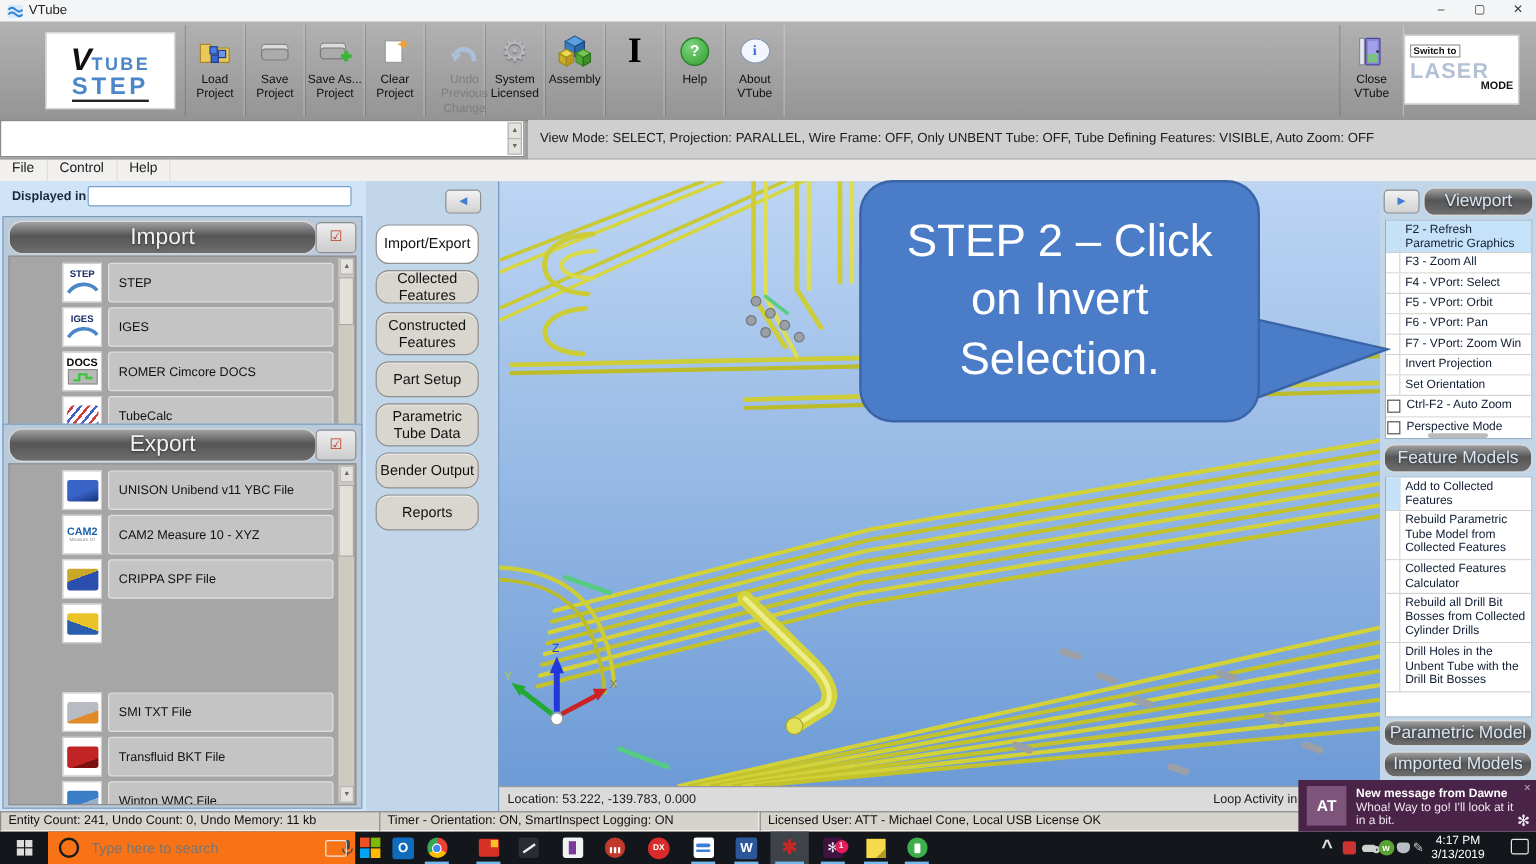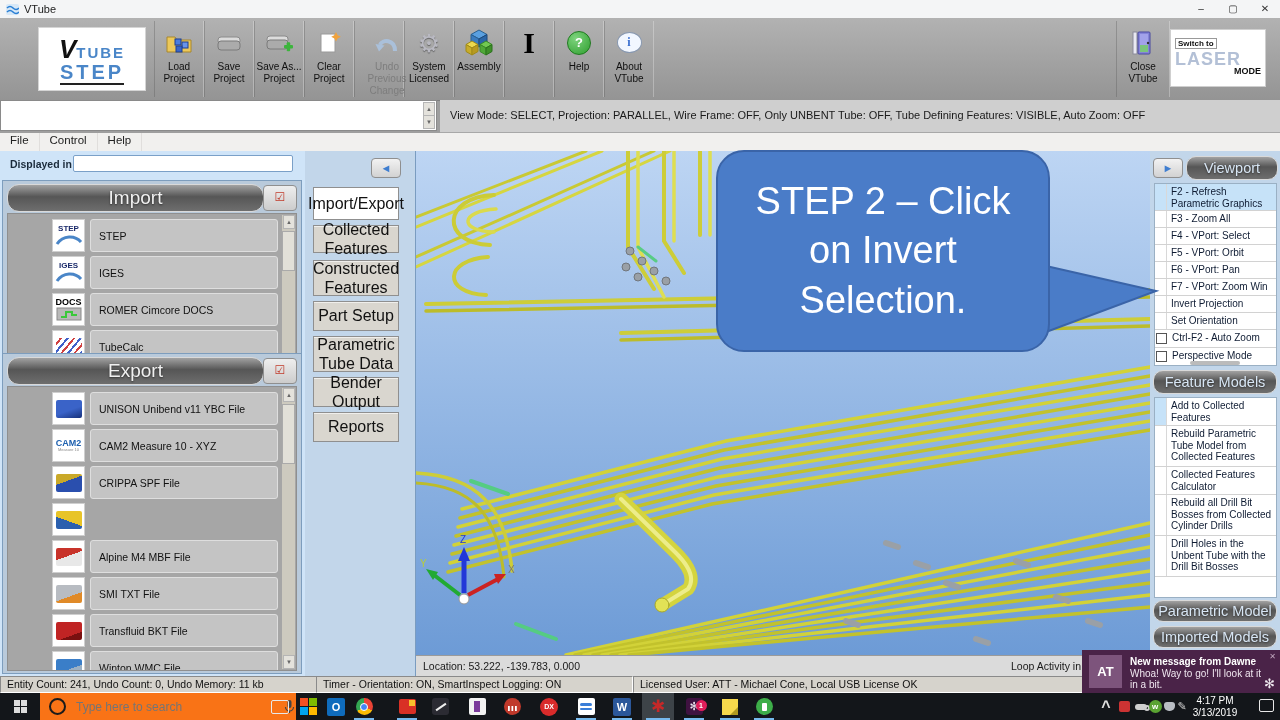--- a/index.html
+++ b/index.html
@@ -87,22 +87,22 @@
   .m-smi{background:linear-gradient(160deg,#b8bcc2 60%,#e08a28 60%);}
   .m-trans{background:linear-gradient(160deg,#c02424 70%,#7a1010 70%);}
   .m-winton{background:linear-gradient(160deg,#3a7ec8 55%,#9ab0c4 55%);}
   .m-tubecalc{background:repeating-linear-gradient(130deg,#fff 0 3px,#d04040 3px 5px,#fff 5px 8px,#4060c8 8px 10px);}
 
   
   #tabcol{left:305px;top:151px;width:110px;height:525px;background:#c2d6ea;}
   .navbtn{position:absolute;width:30px;height:20px;background:linear-gradient(#f2f2f2,#d2d2d2);
           border:1px solid #8f8f8f;border-radius:4px;text-align:center;line-height:18px;
           font-size:11px;color:#3f7ed0;font-weight:bold;box-sizing:border-box;}
-  .tab{position:absolute;left:8px;width:86px;background:#d9d6cf;border:1px solid #8f8f8f;border-radius:0;
-       box-shadow:inset 0 1px 0 rgba(255,255,255,.6);font-size:16px;color:#111;text-align:center;
+  .tab{position:absolute;left:8px;width:86px;background:#d9d6cf;border:1px solid #8f8f8f;border-radius:11px;
+       box-shadow:inset 0 1px 0 rgba(255,255,255,.6);font-size:12px;color:#111;text-align:center;
        display:flex;align-items:center;justify-content:center;box-sizing:border-box;line-height:1.2;padding:2px;}
   .tab.active{background:#fff;}
 
   
   #viewport{left:415px;top:151px;width:735px;height:525px;border-left:1px solid #7a9cc0;box-sizing:border-box;}
   #vpstatus{position:absolute;left:0;bottom:0;width:735px;height:21px;background:#dbdbdb;
             border-top:1px solid #9a9a9a;font-size:10.5px;color:#1a1a1a;box-sizing:border-box;}
   #loc{position:absolute;left:7px;top:4px;}
   #loop{position:absolute;right:70px;top:4px;}
 
@@ -408,26 +408,20 @@
           <span class="fic">
               <span class="machine m-crippa"></span>
             </span>
           <span class="flabel">CRIPPA SPF File</span>
         </div>
         <div class="lrow" style="top:115px;">
           <span class="fic">
               <span class="machine m-csm"></span>
             </span>
         </div>
-        <div class="lrow" style="top:152px;">
-          <span class="fic">
-              <span class="machine m-alpine"></span>
-            </span>
-          <span class="flabel">Alpine M4 MBF File</span>
-        </div>
         <div class="lrow" style="top:189px;">
           <span class="fic">
               <span class="machine m-smi"></span>
             </span>
           <span class="flabel">SMI TXT File</span>
         </div>
         <div class="lrow" style="top:226px;">
           <span class="fic">
               <span class="machine m-trans"></span>
             </span>

